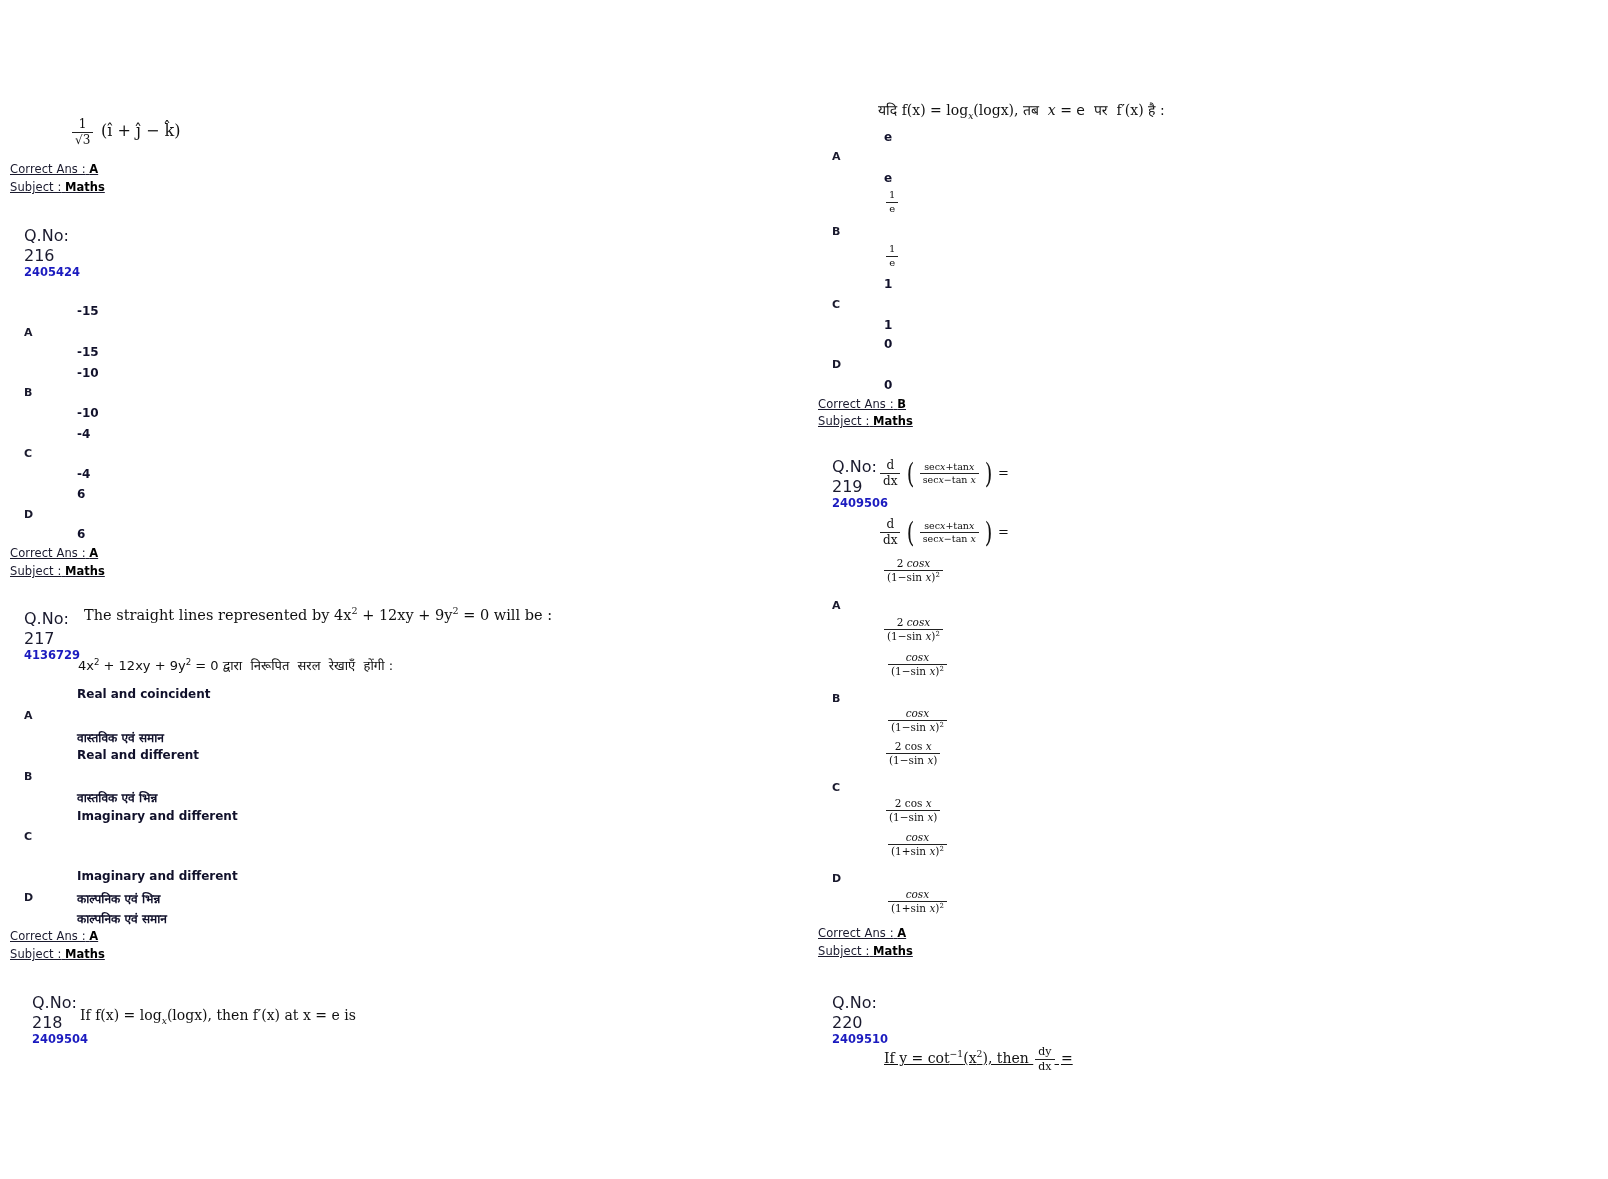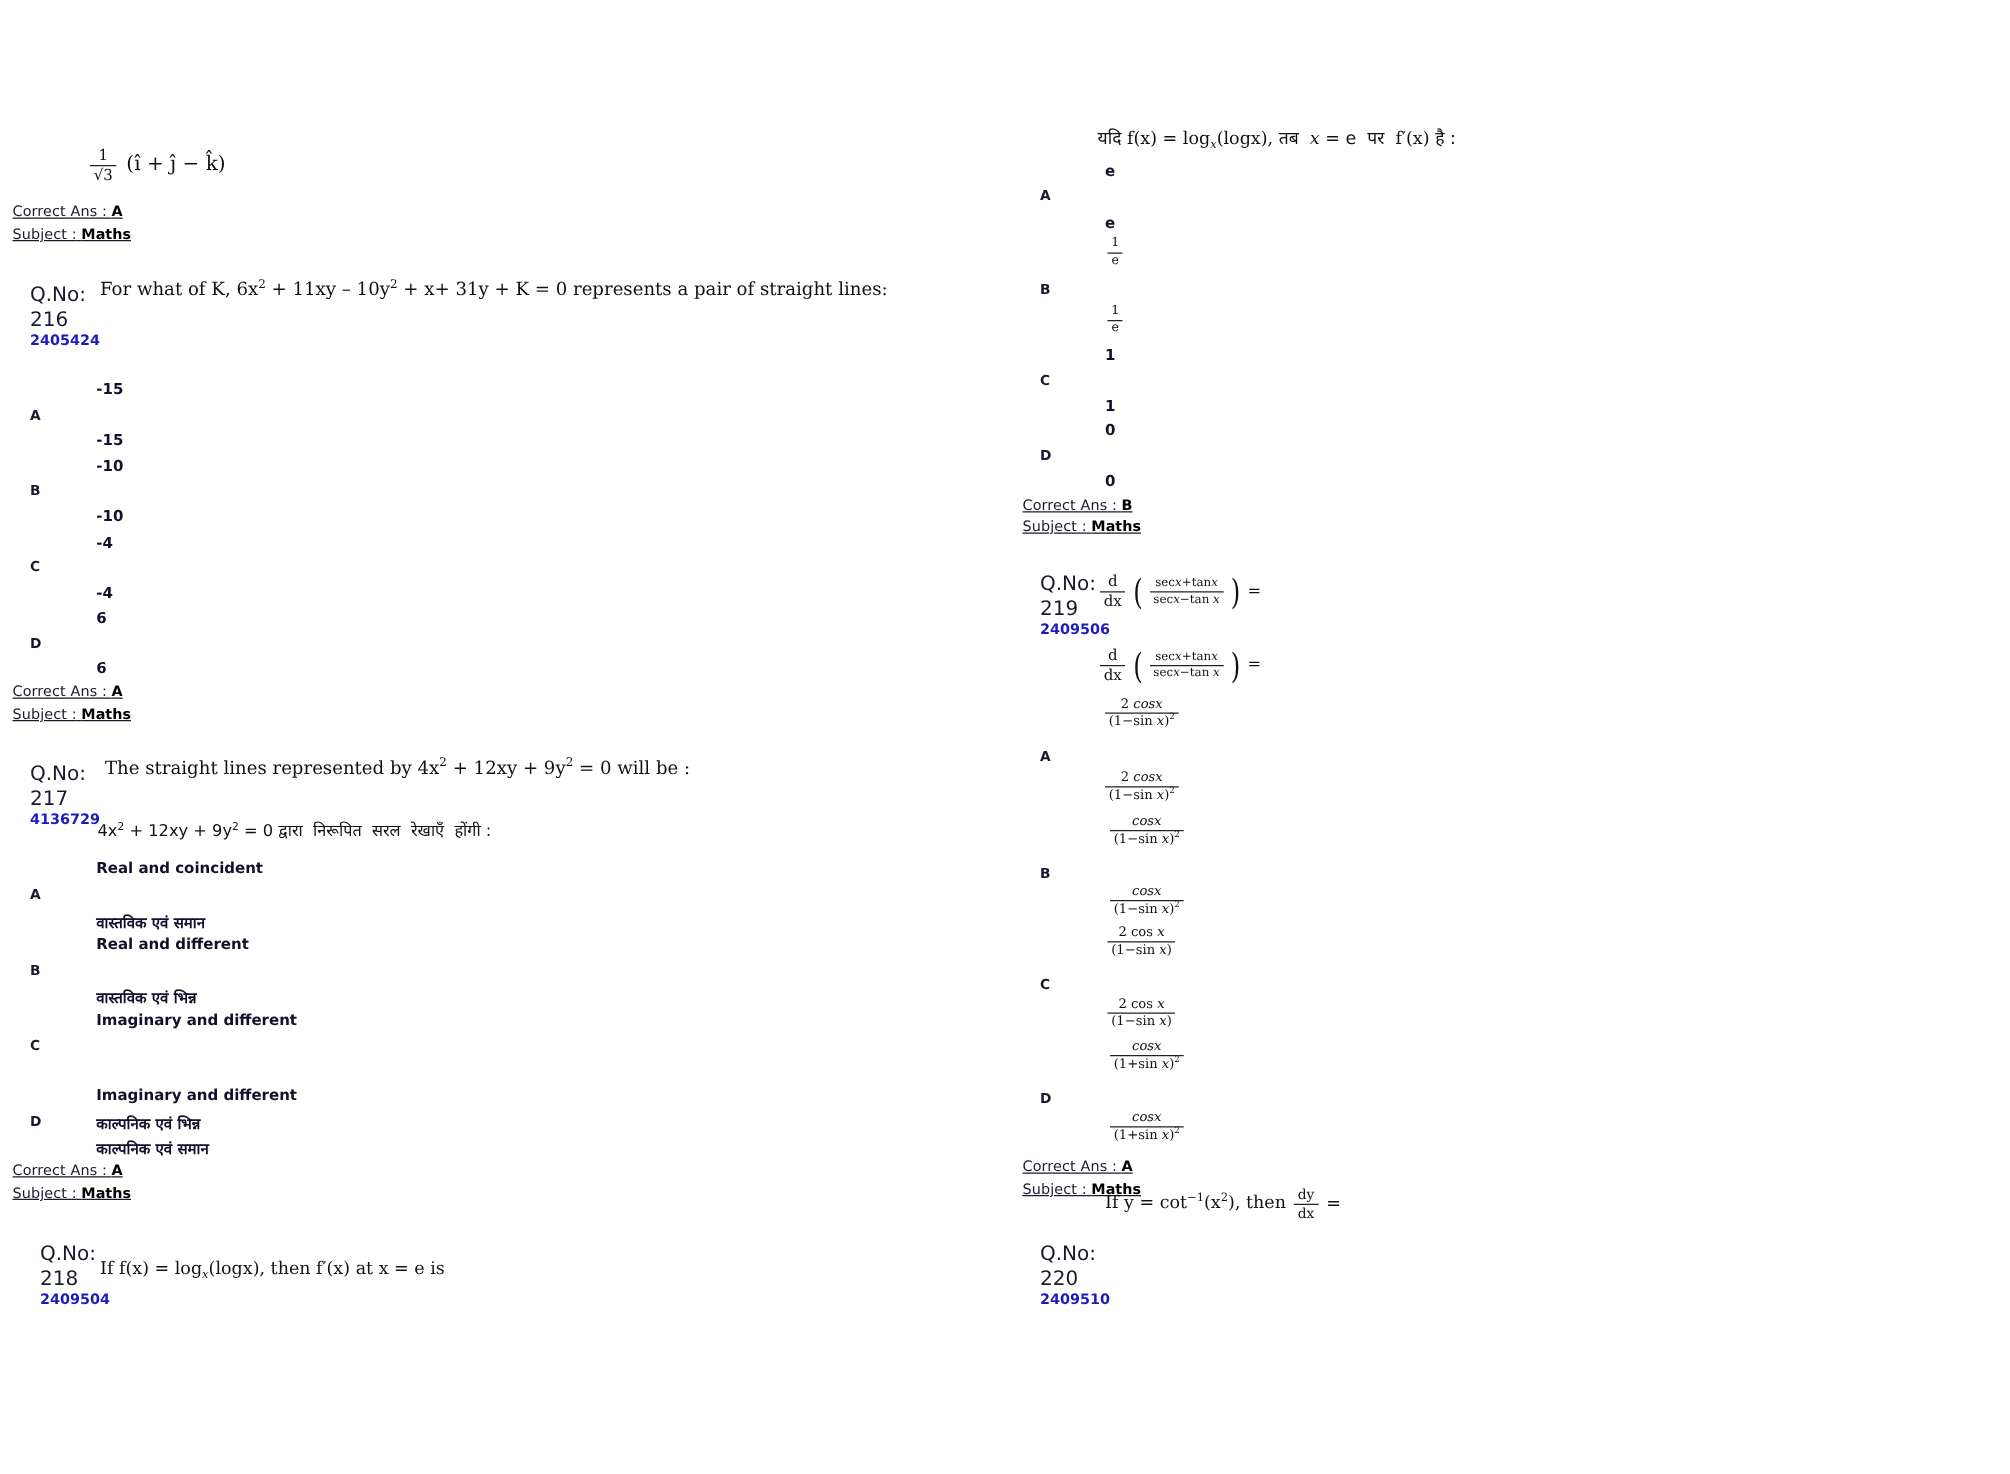--- a/index.html
+++ b/index.html
@@ -169,23 +169,20 @@
     </div>
 
     <div class="qno-block" style="left:24px; top:226px;">
       <div>
         <span class="qno-label">Q.No:</span>
         <span class="qno-label">216</span>
       </div>
       <div class="qno-id">2405424</div>
     </div>
 
-    <div class="qtext" style="left:80px; top:225px;">
-      For what of K, 6x<sup class="ex">2</sup> + 11xy – 10y<sup class="ex">2</sup> + x+ 31y + K = 0 represents a pair of straight lines:
-    </div>
 
 
     <div class="opt-val" style="left:77px; top:304px;">-15</div>
     <div class="opt-letter" style="top:326px;">A</div>
     <div class="opt-val" style="left:77px; top:345px;">-15</div>
 
     <div class="opt-val" style="left:77px; top:366px;">-10</div>
     <div class="opt-letter" style="top:386px;">B</div>
     <div class="opt-val" style="left:77px; top:406px;">-10</div>
 
@@ -392,21 +389,21 @@
     </div>
 
     <div class="qno-block" style="left:24px; top:993px;">
       <div>
         <span class="qno-label">Q.No:</span>
         <span class="qno-label">220</span>
       </div>
       <div class="qno-id">2409510</div>
     </div>
 
-    <div class="mathrow" style="left:76px; top:950px; font-size:14px;">
+    <div class="mathrow" style="left:76px; top:1046px; font-size:14px;text-decoration:underline;">
       If y = cot<sup class="ex">−1</sup>(x<sup class="ex">2</sup>), then
       <span class="frac" style="font-size:11px; margin-left:2px;">
         <span class="num mup">dy</span><span class="den mup">dx</span>
       </span>
       <span style="margin-left:2px;">=</span>
     </div>
 
   </div>
 
 </div>

